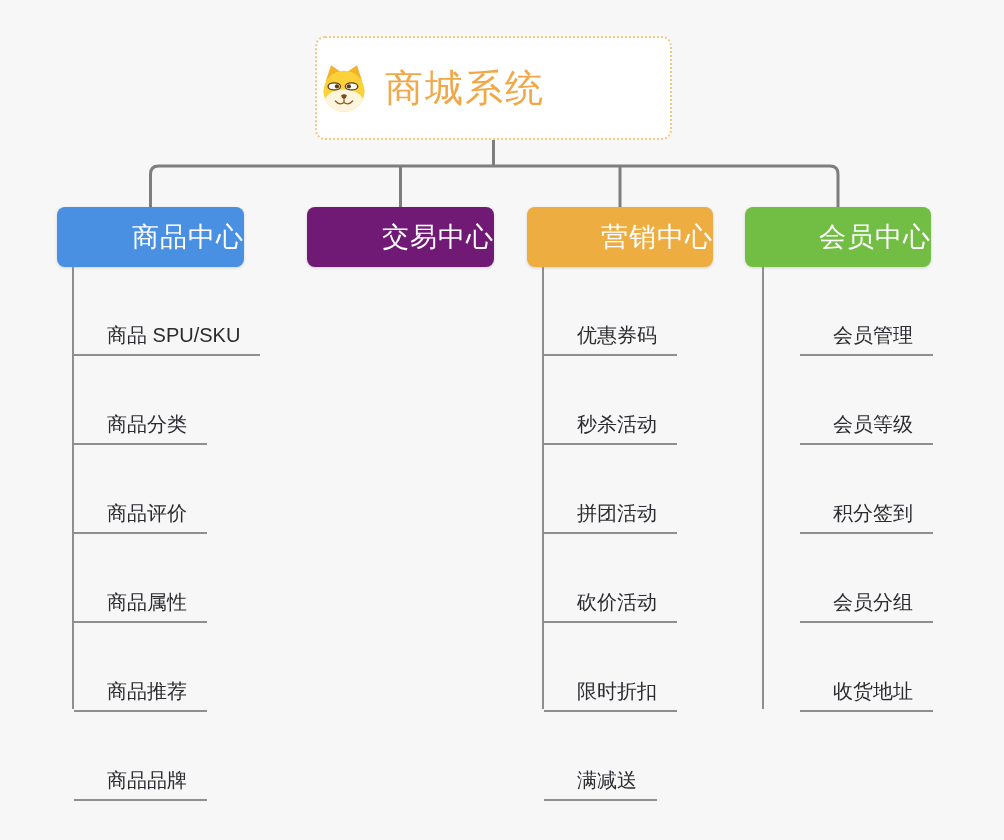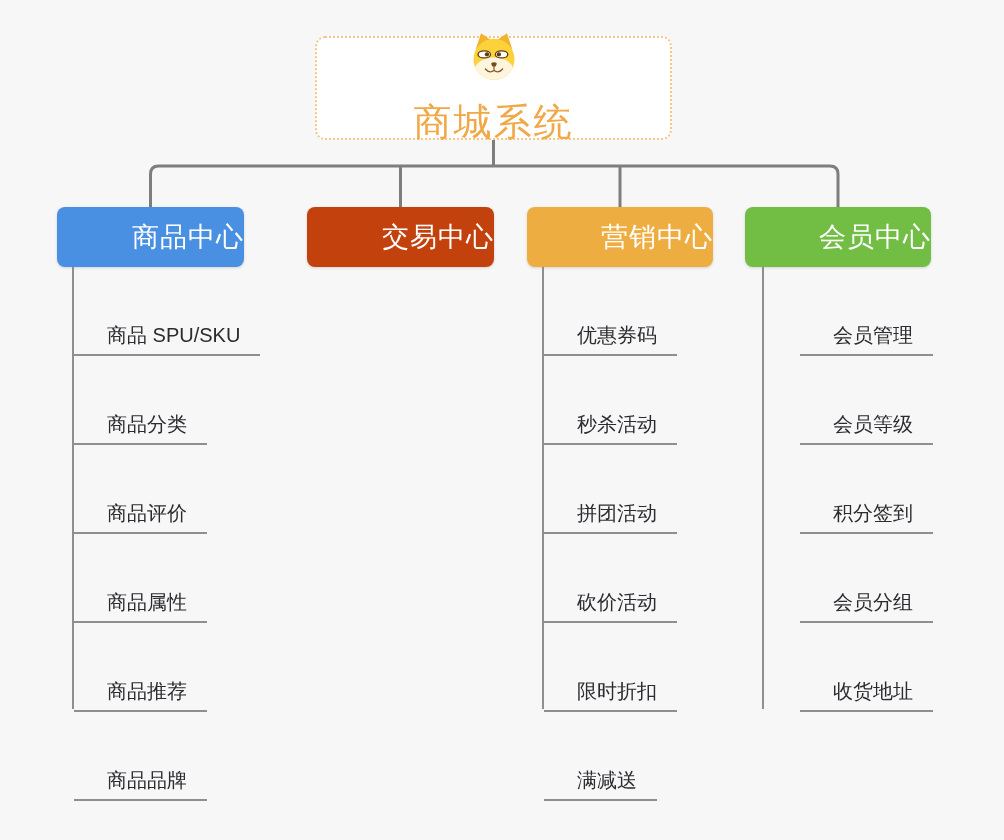--- a/index.html
+++ b/index.html
@@ -14,21 +14,21 @@
   .connectors{position:absolute;left:0;top:0;width:1004px;height:840px;pointer-events:none;}
   .connectors path{fill:none;stroke-width:3px;}
 
   
   .root-node{
     position:absolute;left:315px;top:36px;width:357px;height:104px;
     box-sizing:border-box;
     background:#ffffff;
     border:2px dotted #f6c581;
     border-radius:10px;
-    display:flex;align-items:center;justify-content:center;gap:14px;flex-direction:column;
+    display:flex;align-items:center;justify-content:flex-start;gap:14px;
   }
   .root-title{font-size:38px;letter-spacing:2px;font-weight:500;}
 
   
   .branch-box{
     position:absolute;top:207px;height:60px;
     border-radius:8px;
     display:flex;align-items:center;justify-content:flex-end;
     color:#ffffff;font-size:27px;letter-spacing:1px;
     box-shadow:0 1px 3px rgba(0,0,0,0.15);
@@ -92,21 +92,21 @@
         <path d="M50,70.5 L50,77" stroke="#7a4a17" stroke-width="2" fill="none"></path>
         <path d="M34,74 Q42,83 50,77 Q58,83 66,74" stroke="#8a5a20" stroke-width="2.5" fill="none" stroke-linecap="round"></path>
       </svg>
     </span>
     <span class="root-title" style="color: rgb(240, 168, 72);">商城系统</span>
   </div>
 
   <div class="branch-box b0" style="background-color: rgb(74, 144, 226);">
     <span>商品中心</span>
   </div>
-  <div class="branch-box b1" style="background-color: #c2410c;">
+  <div class="branch-box b1" style="background-color: #701a75;">
     <span>交易中心</span>
   </div>
   <div class="branch-box b2" style="background-color: rgb(238, 173, 64);">
     <span>营销中心</span>
   </div>
   <div class="branch-box b3" style="background-color: rgb(114, 190, 68);">
     <span>会员中心</span>
   </div>
 
   <div class="child-column c0">

